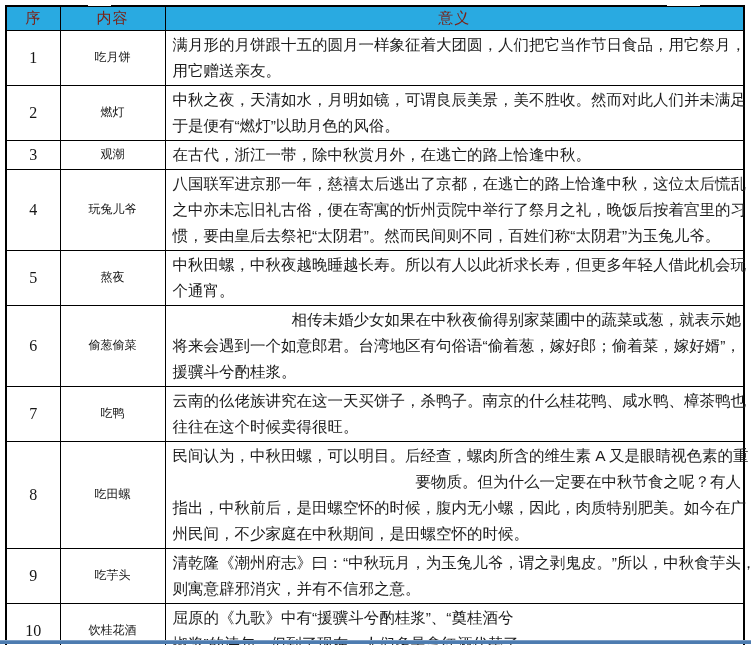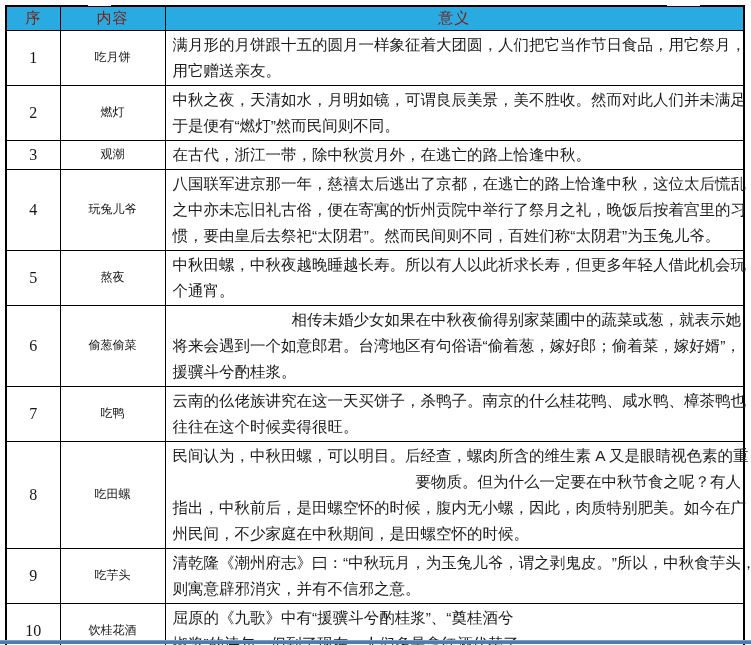--- a/index.html
+++ b/index.html
@@ -106,21 +106,21 @@
           <td class="meaning">
             <div class="line">满月形的月饼跟十五的圆月一样象征着大团圆，人们把它当作节日食品，用它祭月，</div>
             <div class="line">用它赠送亲友。</div>
           </td>
         </tr>
         <tr>
           <td class="num">2</td>
           <td class="content">燃灯</td>
           <td class="meaning">
             <div class="line">中秋之夜，天清如水，月明如镜，可谓良辰美景，美不胜收。然而对此人们并未满足，</div>
-            <div class="line">于是便有“燃灯”然而民间则不同。</div>
+            <div class="line">于是便有“燃灯”以助月色的风俗。</div>
           </td>
         </tr>
         <tr>
           <td class="num">3</td>
           <td class="content">观潮</td>
           <td class="meaning">
             <div class="line">在古代，浙江一带，除中秋赏月外，在逃亡的路上恰逢中秋。</div>
           </td>
         </tr>
         <tr>

